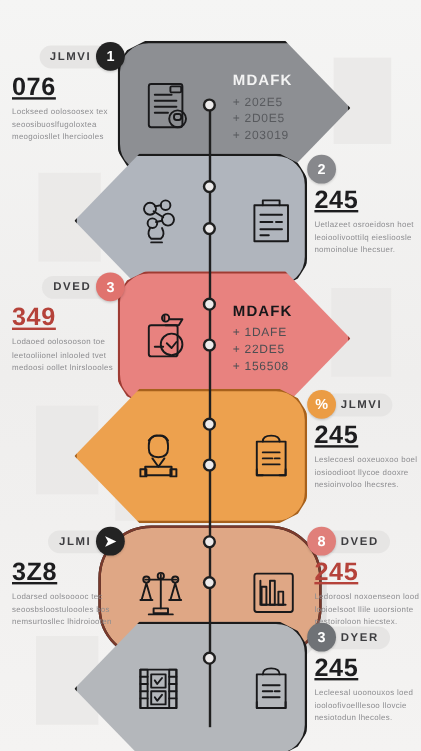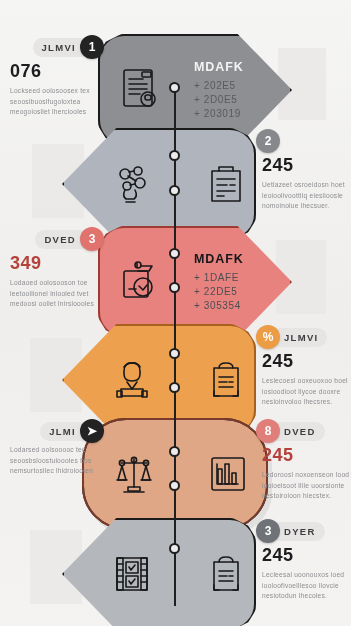--- a/index.html
+++ b/index.html
@@ -40,21 +40,21 @@
     left:169px;
     z-index:4;
   }
 
   
   .row{ position:absolute; left:0; width:351px; }
   .r1{top:28px;height:98px}
   .r2{top:122px;height:98px}
   .r3{top:220px;height:98px}
   .r4{top:318px;height:98px}
-  .r5{top:412px;height:98px}
+  .r5{top:432px;height:98px}
   .r6{top:512px;height:104px}
 
   
   .banner{
     position:absolute;
     top:6px;
     height:112px;
     border:2.2px solid #1b1b1b;
     filter:drop-shadow(4px 5px 0 rgba(0,0,0,.07));
   }
@@ -160,23 +160,23 @@
     box-shadow:0 1px 2px rgba(0,0,0,.18);
   }
   .bg-dark  {background:#232323;}
   .bg-gray  {background:#87888c;}
   .bg-red   {background:#e0736e;}
   .bg-orange{background:#eb9c44;}
   .bg-rose  {background:#e07f7a;}
   .bg-gray3 {background:#6f7276;}
 
   .bignum{
-    font-size:18px; font-weight:700;
+    font-size:21px; font-weight:700;
     letter-spacing:.5px;
-    color:#1d1d1f; margin:2px 0 4px 4px;
+    color:#1d1d1f; margin:2px 0 4px 4px;text-decoration:underline;
   }
   .bignum.red{ color:#b5423a; }
   .blurb{
     font-size:6.6px; line-height:10.5px;
     color:#8d8d90; letter-spacing:.25px;
     margin-left:4px;
   }
   .side.rgt .bignum,.side.rgt .blurb{ margin-left:6px; }
 </style>
 </head>
@@ -285,21 +285,21 @@
               <circle cx="22" cy="8" r="3"></circle>
               <path d="M25 9 h11 l-3 5 h-11"></path>
               <circle cx="27" cy="30" r="9"></circle>
               <path d="M23 29 l4 4 l4 -5"></path>
             </svg>
         </div>
         <div class="btext">
           <div class="btitle">MDAFK</div>
           <div class="bitem">+ 1DAFE</div>
           <div class="bitem">+ 22DE5</div>
-          <div class="bitem">+ 305354</div>
+          <div class="bitem">+ 156508</div>
         </div>
       </div>
     </div>
     <div class="side lft">
       <div class="pillrow" style="justify-content:flex-end;padding-right:6px;">
         <div class="tagpill mr">DVED</div>
         <div class="badge bg-red">3</div>
       </div>
       <div class="bignum red">349</div>
       <div class="blurb">Lodaoed oolosooson toe leetooliionel inlooled tvet medoosi oollet lnirsloooles</div>
@@ -371,20 +371,21 @@
               <line x1="13" y1="15" x2="13" y2="35"></line>
             </svg>
         </div>
       </div>
     </div>
     <div class="side lft">
       <div class="pillrow" style="justify-content:flex-end;padding-right:6px;">
         <div class="tagpill mr">JLMI</div>
         <div class="badge bg-dark">➤</div>
       </div>
+      <div class="bignum">3Z8</div>
       <div class="blurb">Lodarsed oolsooooc tec seoosbsloostuloooles bos nemsurtosllec lhidroiooten</div>
     </div>
     <div class="side rgt">
       <div class="pillrow">
         <div class="badge bg-rose">8</div>
         <div class="tagpill ml">DVED</div>
       </div>
       <div class="bignum red">245</div>
       <div class="blurb">Ledoroosl noxoenseon lood looioelsoot llile uoorsionte nestoiroloon hiecstex.</div>
     </div>

